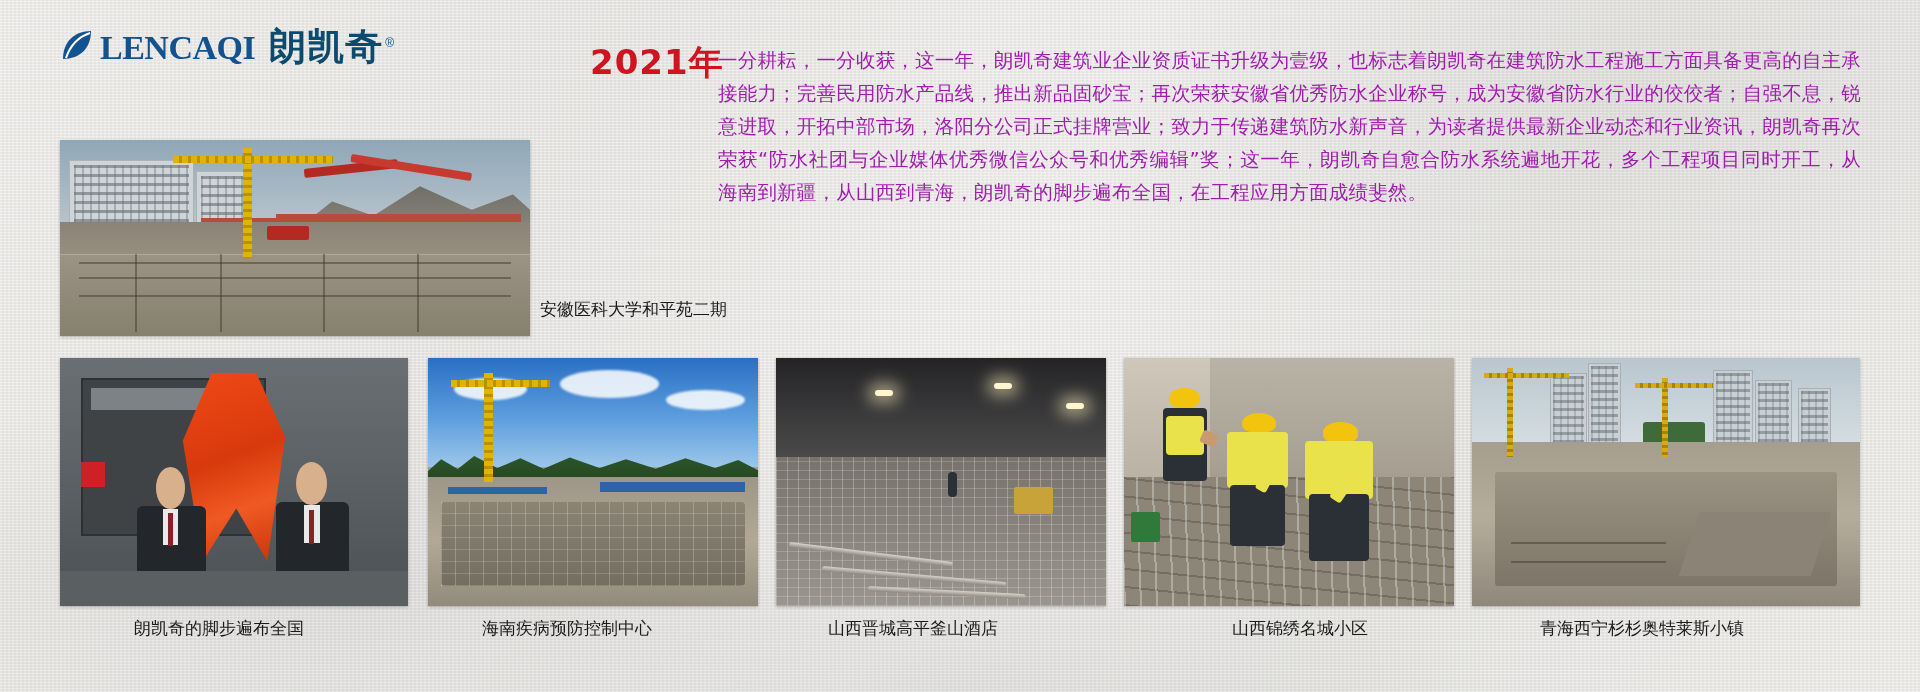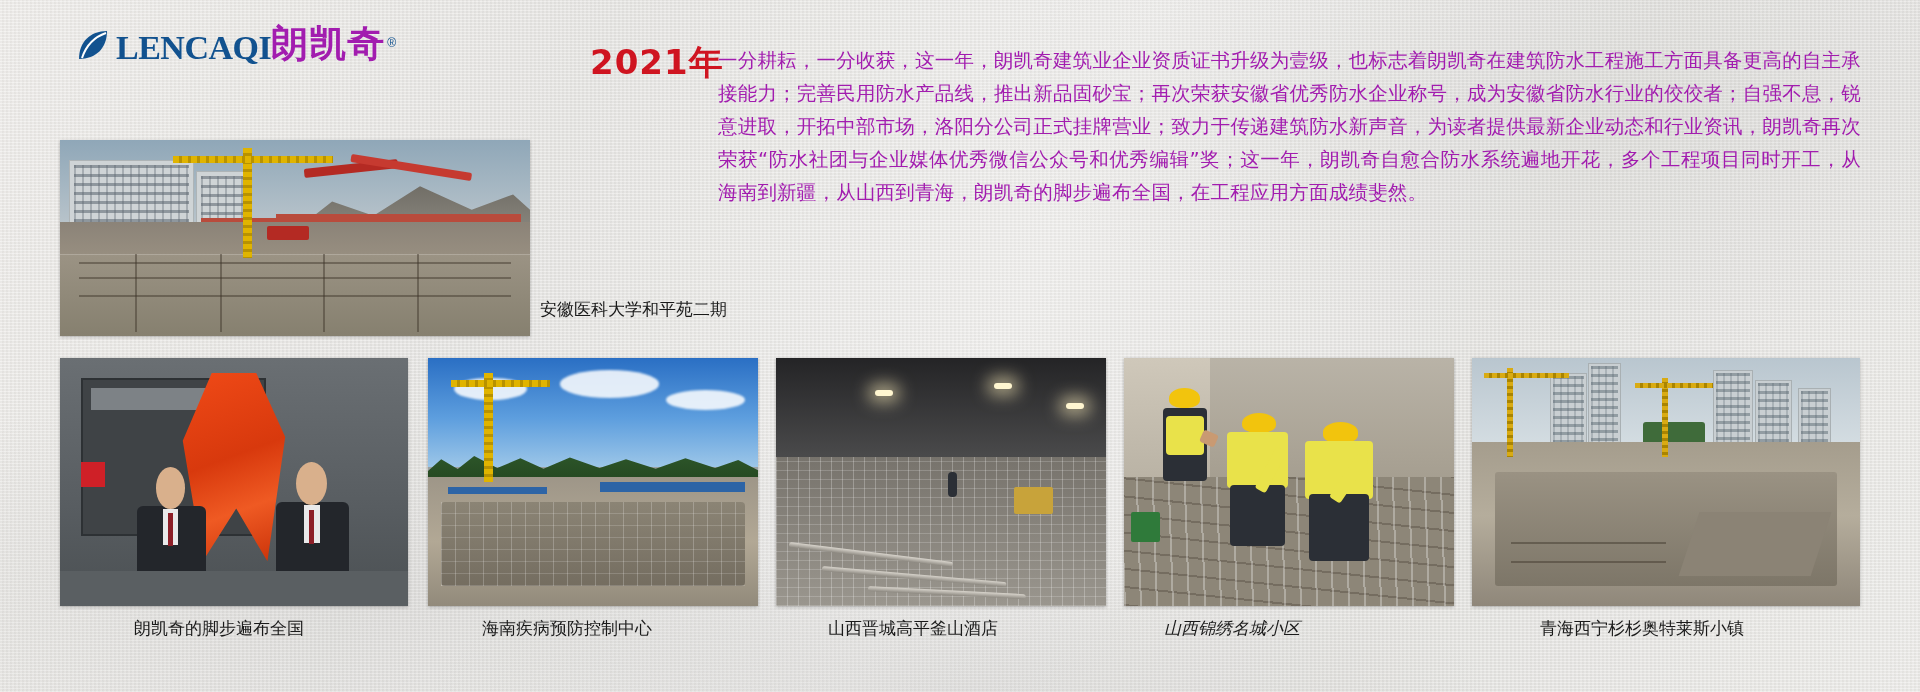--- a/index.html
+++ b/index.html
@@ -30,21 +30,21 @@
     background:
       radial-gradient(ellipse 60% 40% at 20% 85%, rgba(140,140,140,0.10), rgba(0,0,0,0) 70%),
       radial-gradient(ellipse 50% 50% at 85% 15%, rgba(150,150,150,0.09), rgba(0,0,0,0) 70%),
       radial-gradient(ellipse 40% 30% at 50% 100%, rgba(120,120,120,0.10), rgba(0,0,0,0) 70%);
     pointer-events: none;
   }
 
   
   .logo-block {
     position: absolute;
-    left: 76px;
+    left: 60px;
     top: 28px;
     width: 360px;
   }
   .logo-row {
     display: flex;
     align-items: flex-end;
     position: relative;
   }
   .logo-mark {
     width: 34px;
@@ -56,26 +56,26 @@
   }
   .logo-en {
     font-family: "Liberation Serif", serif;
     font-weight: bold;
     font-size: 34px;
     letter-spacing: -0.5px;
     color: #12528f;
     line-height: 1;
   }
   .logo-cn {
-    font-family: Liberation Mono, monospace;
+    font-family: Liberation Serif, serif;
     font-weight: bold;
     font-size: 37px;
-    color: #a21caf;
+    color: #0c4a6e;
     line-height: 1;
-    margin-left: 0;
+    margin-left: 14px;
     letter-spacing: 1px;
   }
   .logo-reg {
     font-size: 12px;
     color: #12528f;
     vertical-align: super;
     line-height: 1;
     margin-left: 2px;
     position: relative;
     top: -16px;
@@ -138,21 +138,21 @@
   
   #photo-1 { left: 60px; top: 358px; width: 348px; height: 248px; }
   #photo-2 { left: 428px; top: 358px; width: 330px; height: 248px; }
   #photo-3 { left: 776px; top: 358px; width: 330px; height: 248px; }
   #photo-4 { left: 1124px; top: 358px; width: 330px; height: 248px; }
   #photo-5 { left: 1472px; top: 358px; width: 388px; height: 248px; }
 
   #cap-1 { left: 134px; top: 617px; }
   #cap-2 { left: 482px; top: 617px; text-align: center; }
   #cap-3 { left: 828px; top: 617px; }
-  #cap-4 { left: 1164px; top: 617px; font-style: italic; }
+  #cap-4 { left: 1232px; top: 617px; }
   #cap-5 { left: 1540px; top: 617px; }
 
   
   .h-sky { top:0; height:44%; background: linear-gradient(180deg,#8fa7b8 0%, #b9c4cb 100%); }
   .h-mount { position:absolute; left:48%; top:20%; width:55%; height:30%;
     background: linear-gradient(180deg,#6d6a63,#8d8a81); clip-path: polygon(0 100%, 18% 38%, 34% 62%, 52% 12%, 72% 52%, 88% 26%, 100% 74%, 100% 100%); }
   .h-bld { position:absolute; background:#cfd4d6; border:1px solid #aeb4b6; }
   .h-bld::after { content:""; position:absolute; inset:4px; background:
      repeating-linear-gradient(180deg, rgba(90,100,110,0.55) 0 3px, rgba(0,0,0,0) 3px 9px),
      repeating-linear-gradient(90deg, rgba(90,100,110,0.35) 0 2px, rgba(0,0,0,0) 2px 8px); }

